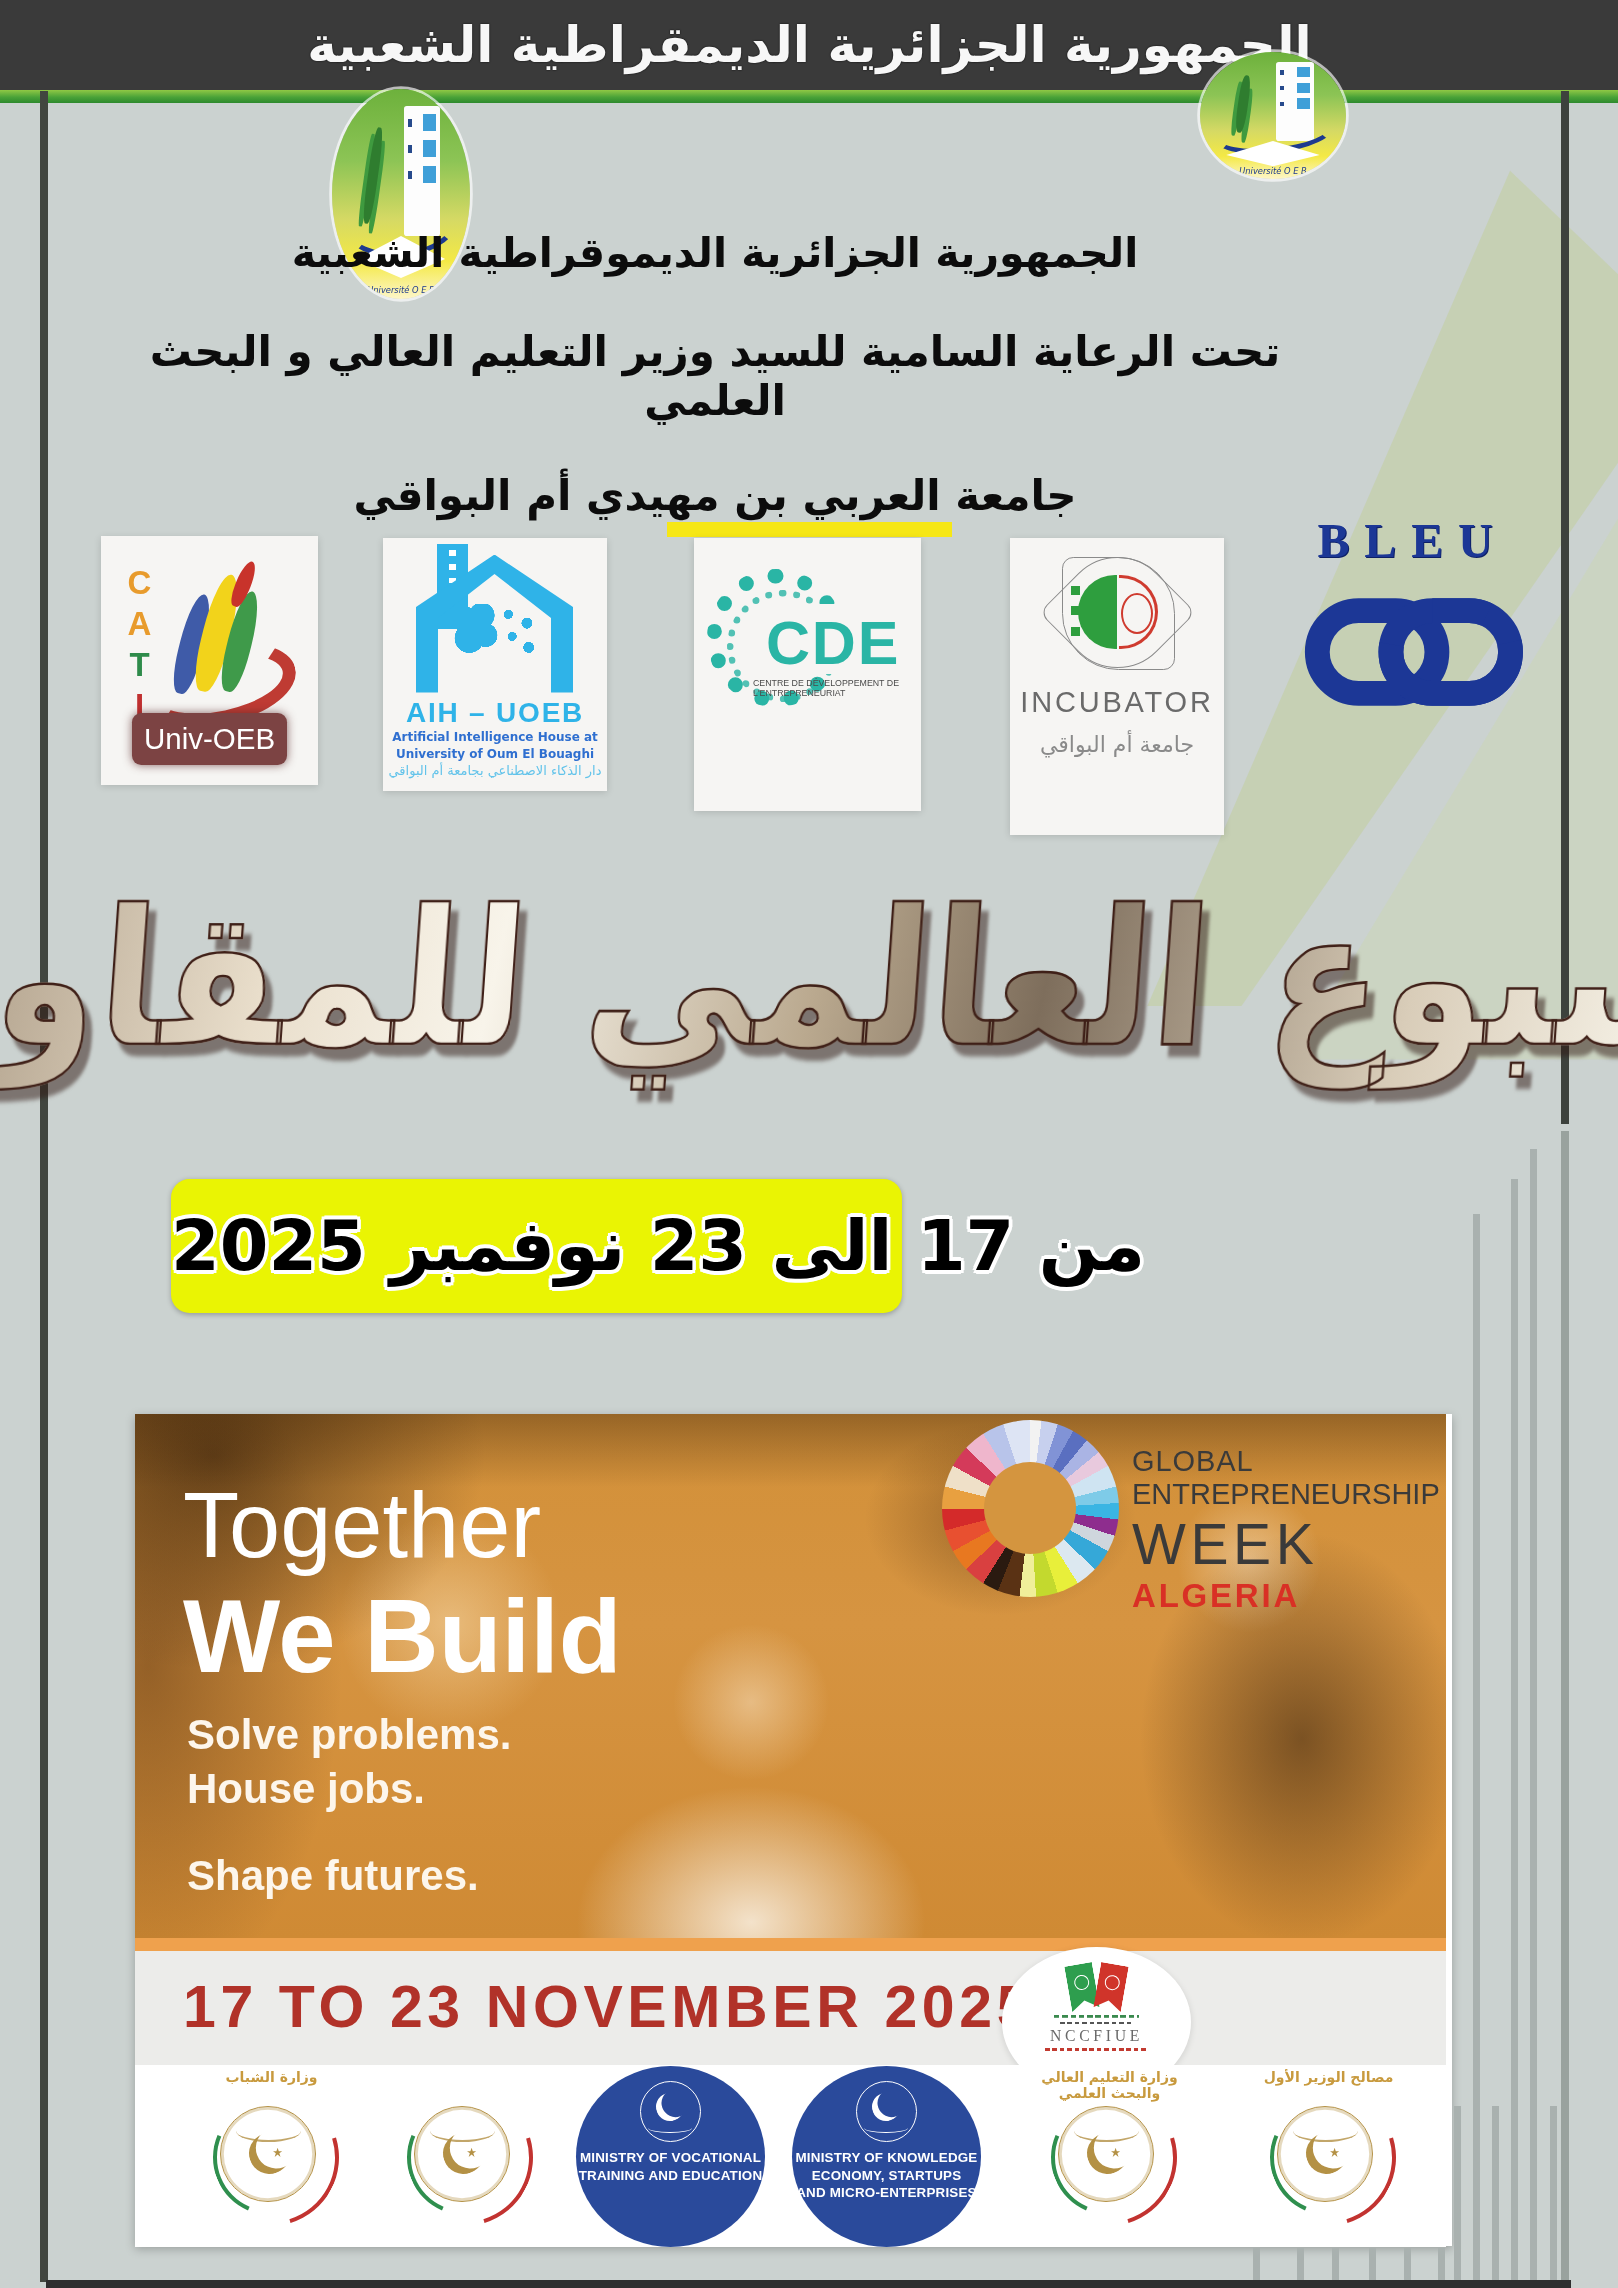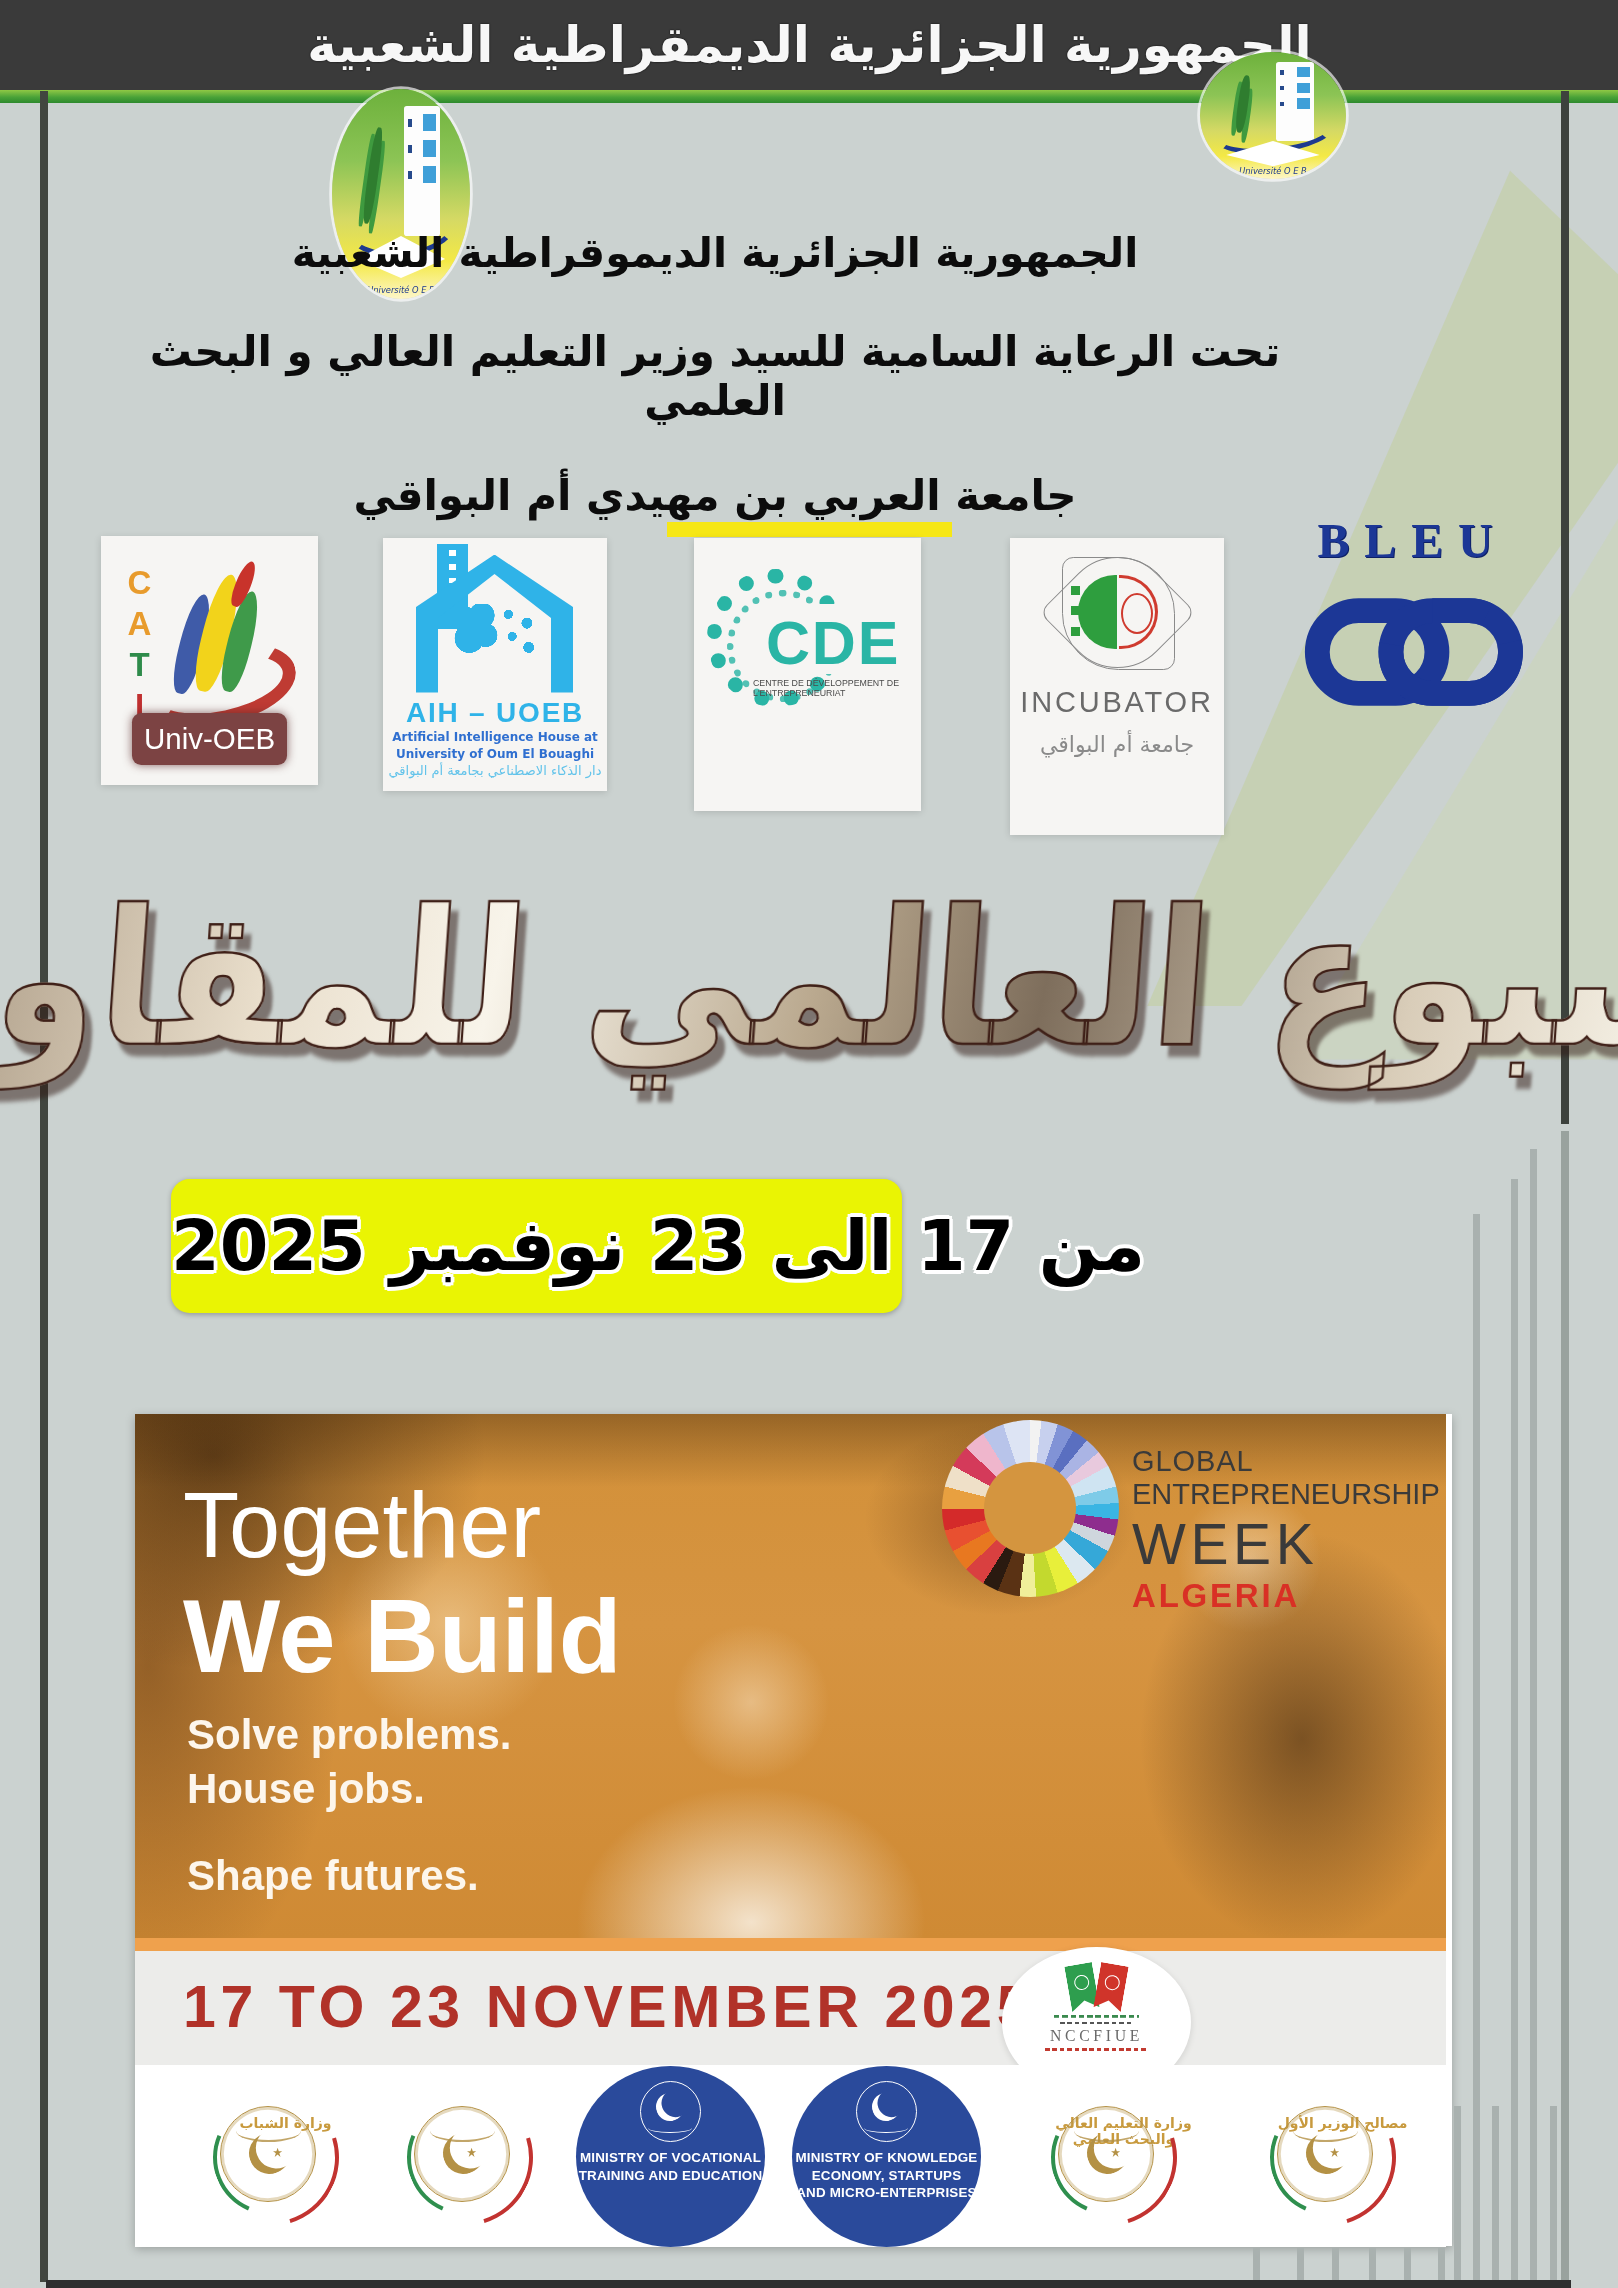--- a/index.html
+++ b/index.html
@@ -191,22 +191,22 @@
          border-radius:50%;display:block;}
   .ncc-bars{width:85px;height:9.2px;margin-top:3.7px;background:
       repeating-linear-gradient(90deg,#3a8a4e 0 5.5px,transparent 5.5px 8.3px) top/85px 2.8px no-repeat,
       repeating-linear-gradient(90deg,#555 0 4.6px,transparent 4.6px 7.4px) bottom/74px 2.8px no-repeat;}
   .ncc-name{margin-top:2.8px;font-family:"Liberation Serif",serif;font-size:15.7px;letter-spacing:3.7px;color:#6a6a6a;}
   .ncc-rule{width:103px;height:2.8px;margin-top:2.8px;background:
       repeating-linear-gradient(90deg,#c23a30 0 4.6px,transparent 4.6px 7.4px);}
 
   
   .gold-min{position:absolute;width:157px;height:175px;}
-  .gm-label{position:absolute;left:18px;top:0;width:100%;text-align:center;color:#c89a3e;font-size:14px;
-            font-weight:bold;direction:rtl;margin-top:46px;}
+  .gm-label{position:absolute;left:4px;top:0;width:100%;text-align:center;color:#c89a3e;font-size:14px;
+            font-weight:bold;direction:rtl;}
   .gm-seal{position:absolute;left:31px;top:37px;width:96px;height:96px;border-radius:50%;
            border:1.8px solid #b49145;box-shadow:inset 0 0 0 2.8px rgba(180,145,69,.35);}
   .gm-cres{position:absolute;left:28px;top:26px;width:41px;height:41px;border-radius:50%;
            box-shadow:inset 8.3px -2.8px 0 #b49145;transform:rotate(-20deg);}
   .gm-star{position:absolute;left:52px;top:41px;width:9.2px;height:9.2px;background:#b49145;
            clip-path:polygon(50% 0,63% 38%,100% 38%,69% 60%,82% 100%,50% 75%,18% 100%,31% 60%,0 38%,37% 38%);}
   .gm-scr{position:absolute;left:14.8px;top:13px;width:65px;height:20px;border-bottom:2.8px solid #b49145;
           border-radius:50%;opacity:.8;}
   .gm-arc-red{position:absolute;left:13px;top:20px;width:129px;height:129px;border-radius:50%;
           border:4.6px solid transparent;border-right-color:#c23330;transform:rotate(28deg);}

